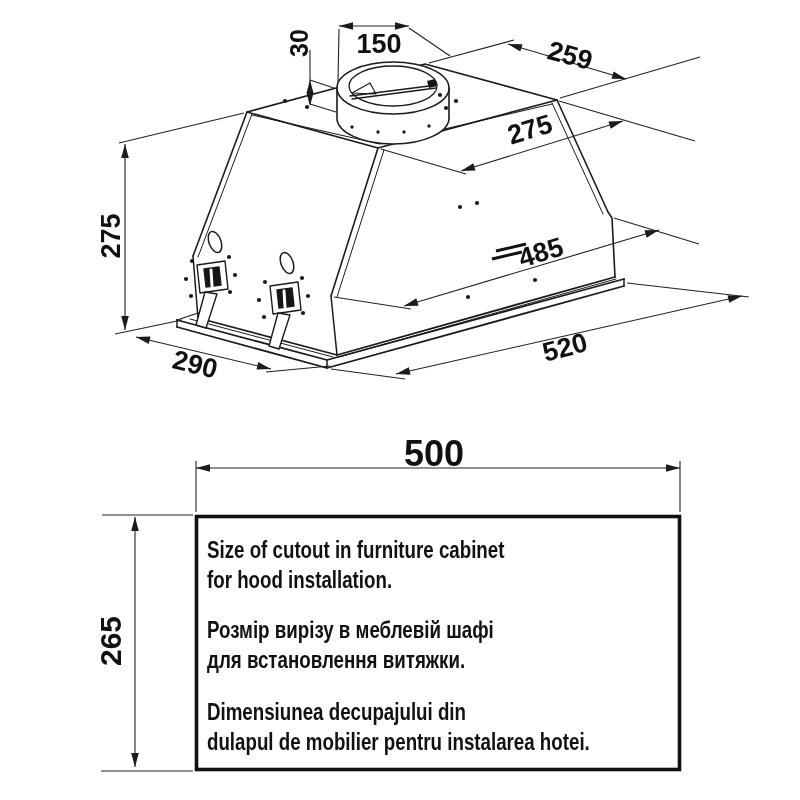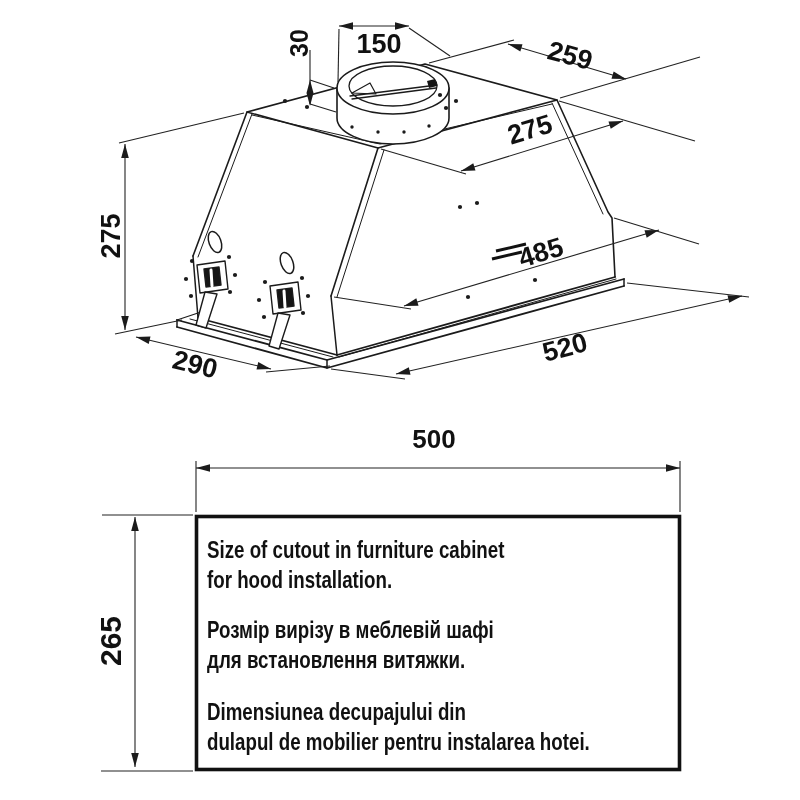--- a/index.html
+++ b/index.html
@@ -166,21 +166,21 @@
 </svg>
 
   <div class="dim" style="left:379px;top:16px;font-size:27px;margin-top:28px;">150</div>
   <div class="dim" style="left:299px;top:43px;font-size:25px;transform:translate(-50%,-50%) rotate(-90deg);">30</div>
   <div class="dim" style="left:570px;top:56px;font-size:27px;transform:translate(-50%,-50%) rotate(15deg);">259</div>
   <div class="dim" style="left:530px;top:130px;font-size:27px;transform:translate(-50%,-50%) rotate(-17deg);">275</div>
   <div class="dim" style="left:541px;top:253px;font-size:27px;transform:translate(-50%,-50%) rotate(-17deg);">485</div>
   <div class="dim" style="left:565px;top:348px;font-size:27px;transform:translate(-50%,-50%) rotate(-15deg);">520</div>
   <div class="dim" style="left:195px;top:365px;font-size:27px;transform:translate(-50%,-50%) rotate(14deg);">290</div>
   <div class="dim" style="left:111px;top:236px;font-size:27px;transform:translate(-50%,-50%) rotate(-90deg);">275</div>
-  <div class="dim" style="left:434px;top:439px;font-size:26px;">500</div>
+  <div class="dim" style="left:434px;top:454px;font-size:36px;">500</div>
   <div class="dim" style="left:111px;top:641px;font-size:30px;transform:translate(-50%,-50%) rotate(-90deg);">265</div>
 
   <div class="note-line" style="top:536px;">Size of cutout in furniture cabinet</div>
   <div class="note-line" style="top:566px;">for hood installation.</div>
   <div class="note-line" style="top:616px;">Розмір вирізу в меблевій шафі</div>
   <div class="note-line" style="top:646px;">для встановлення витяжки.</div>
   <div class="note-line" style="top:698px;">Dimensiunea decupajului din</div>
   <div class="note-line" style="top:728px;">dulapul de mobilier pentru instalarea hotei.</div>
 
 </div>

